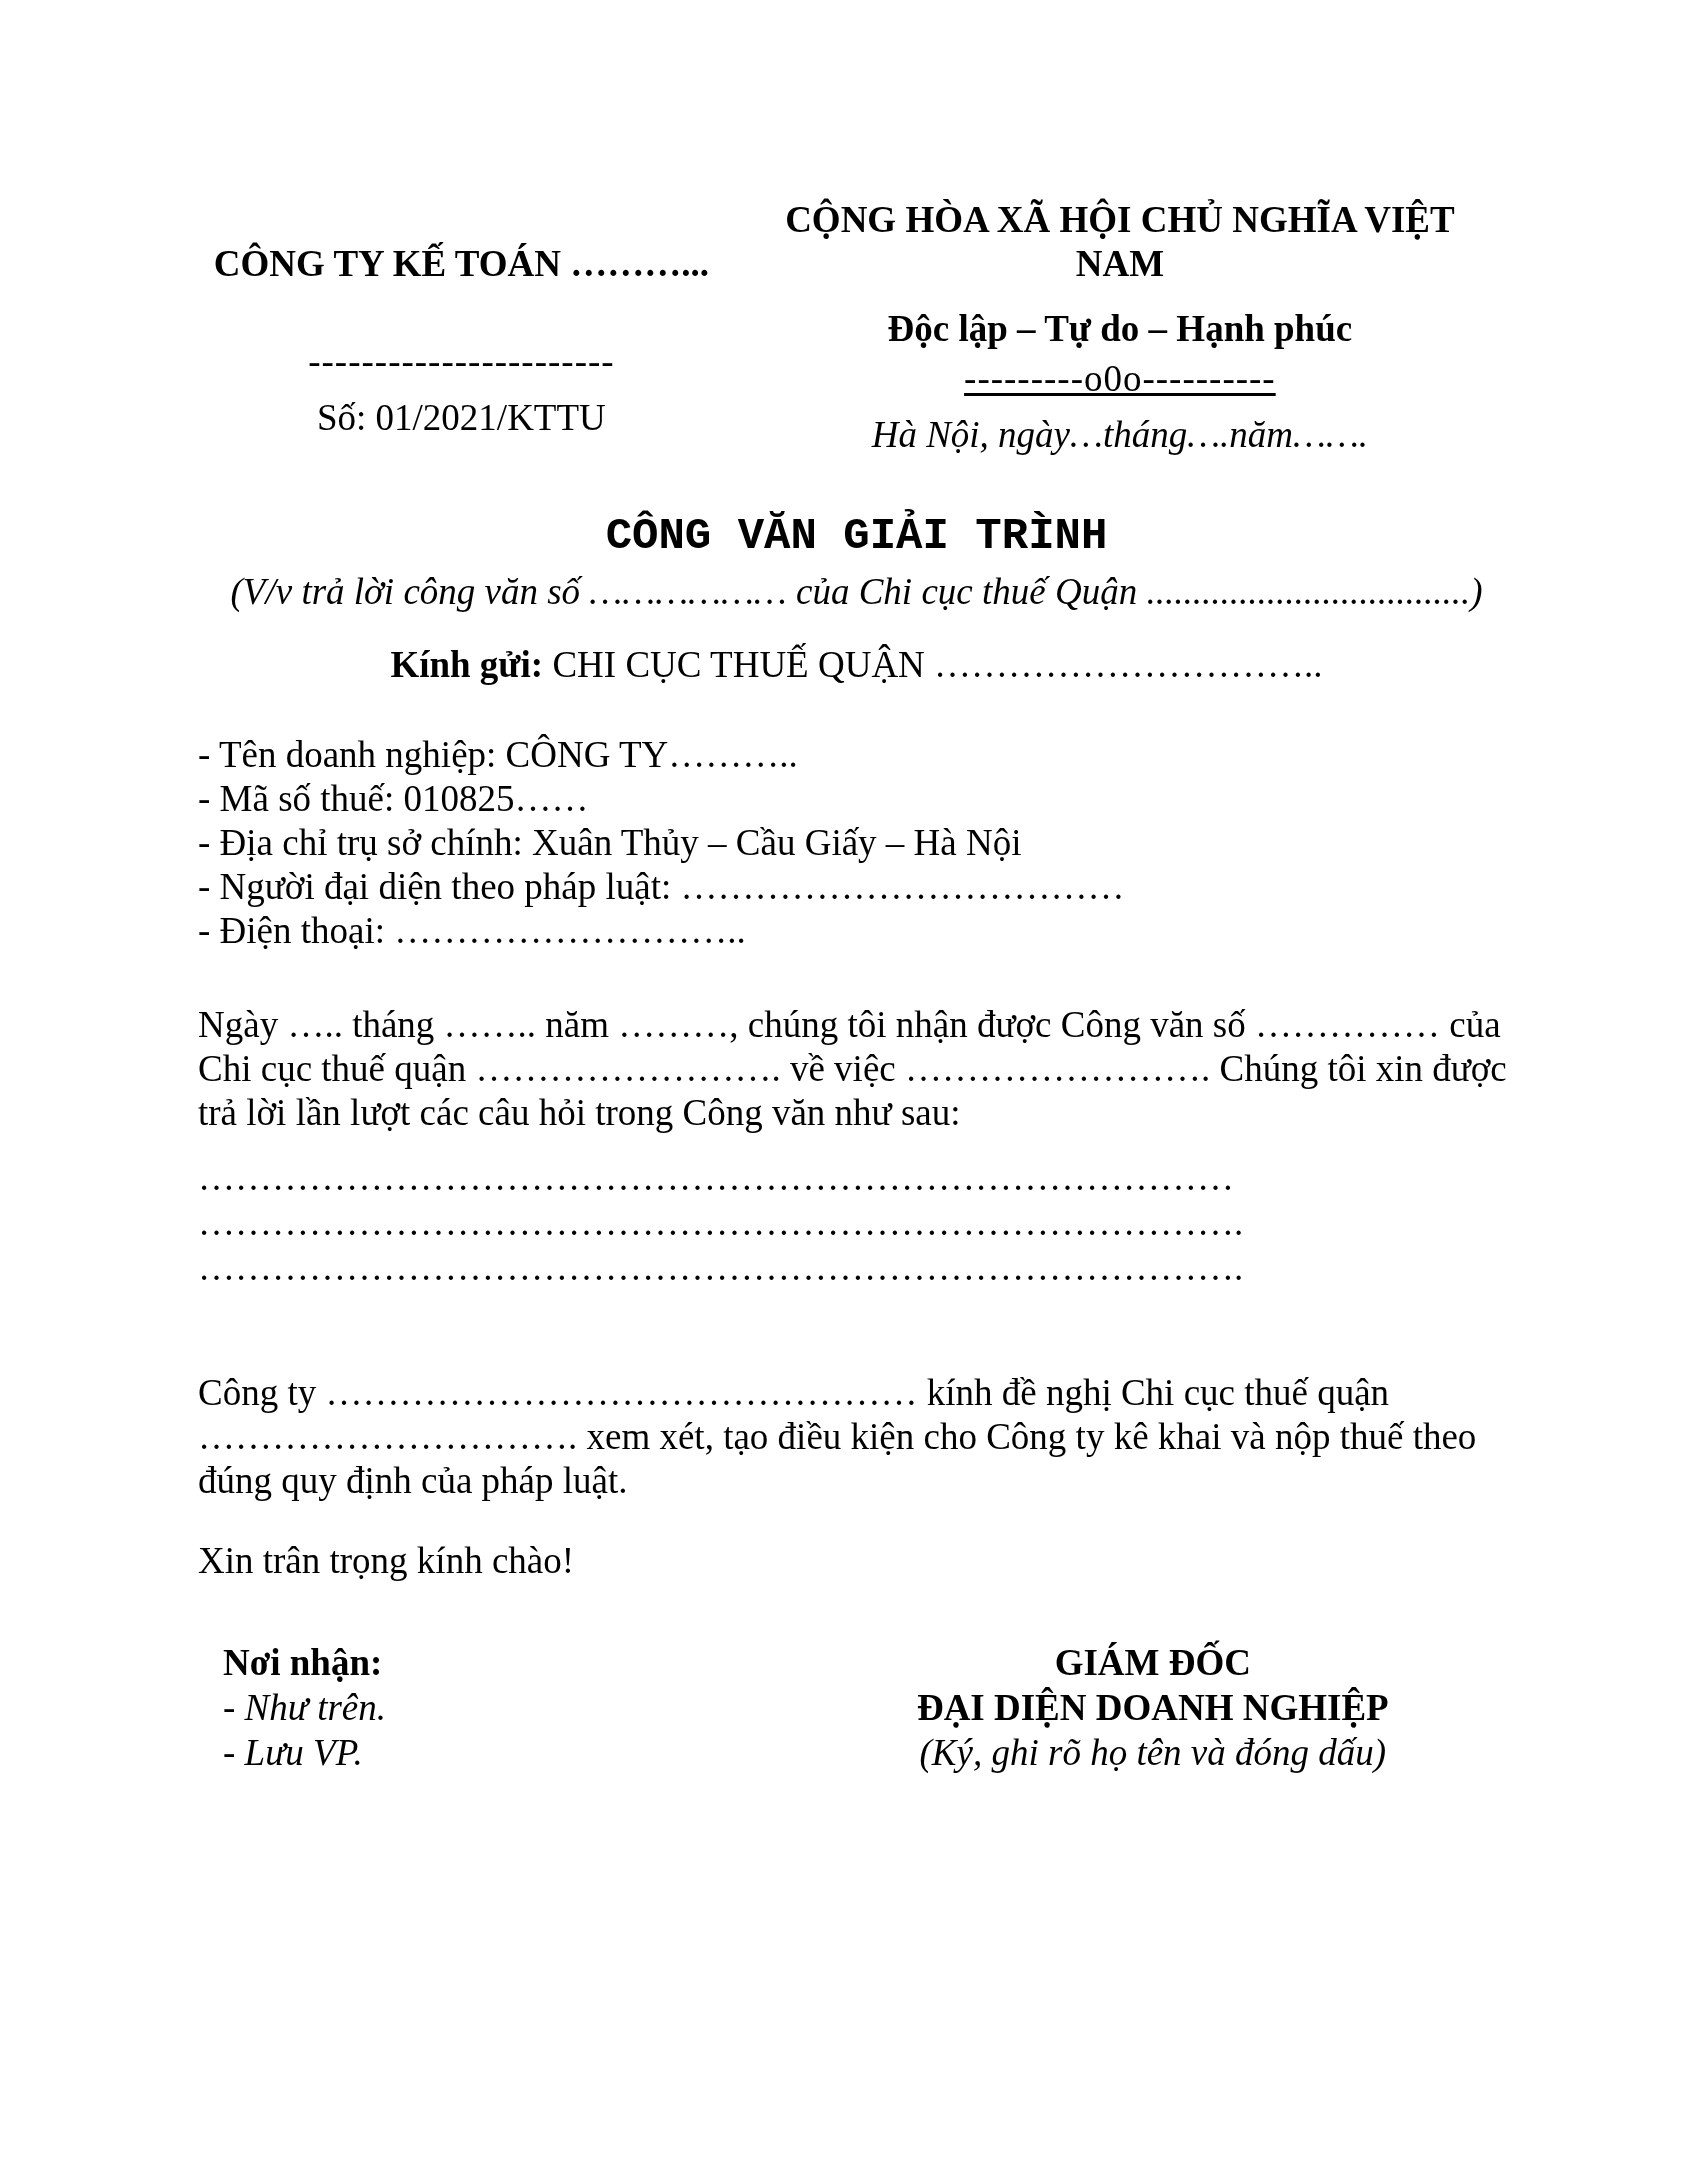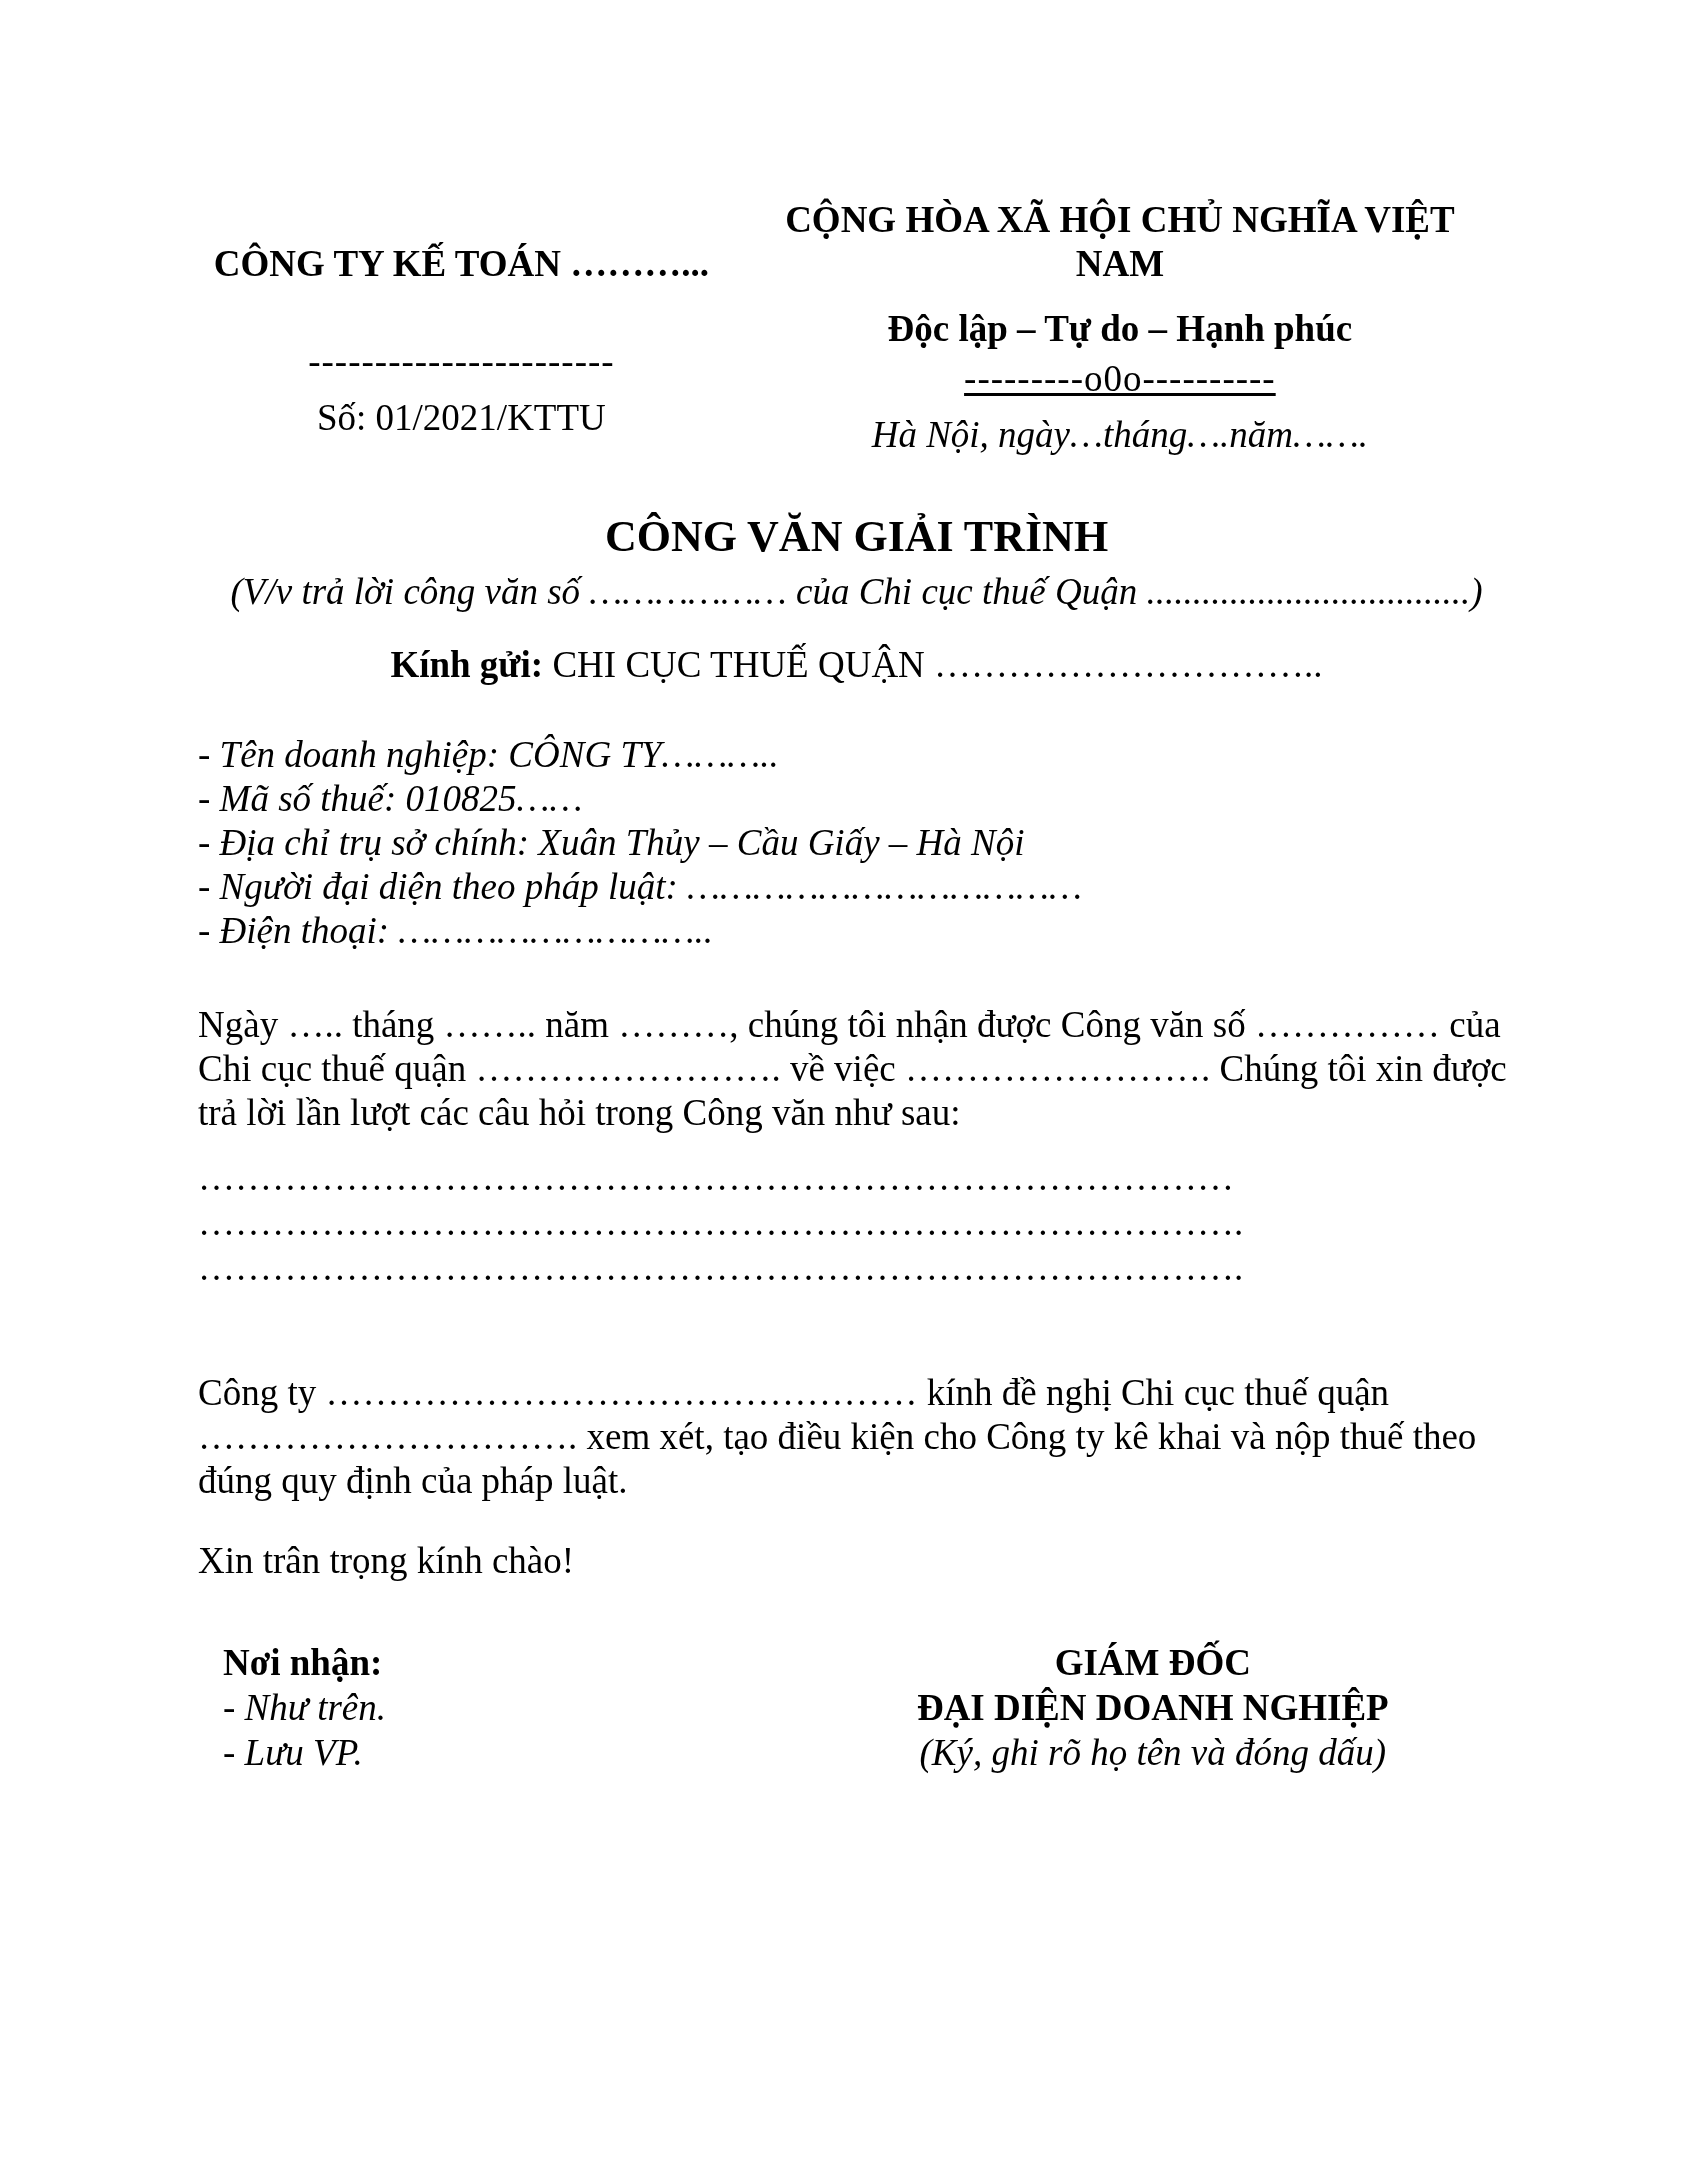--- a/index.html
+++ b/index.html
@@ -34,34 +34,35 @@
   .h-right .motto { margin-top: 21px; }
   .h-right .divider { margin-top: 6px; letter-spacing: 1px; text-decoration: underline; }
   .h-right .date-line { margin-top: 12px; }
   
   .doc-title {
     margin-top: 54px;
     text-align: center;
     font-weight: bold;
     font-size: 44px;
     line-height: 51px;
+    font-family: Liberation Mono, monospace;
   }
   .doc-subtitle {
     margin-top: 8px;
     text-align: center;
     font-style: italic;
   }
   
   .salutation {
     margin-top: 29px;
     text-align: center;
   }
   
   .company-info { margin-top: 46px; }
-  .company-info div { line-height: 44px; font-style: italic; }
+  .company-info div { line-height: 44px; }
   
   .para1 { margin-top: 50px; }
   .answer-lines { margin-top: 20px; }
   .answer-lines div { line-height: 45px; white-space: nowrap; overflow: hidden; }
   .para2 { margin-top: 81px; }
   .closing { margin-top: 36px; }
   
   .footer { display: flex; margin-top: 57px; }
   .f-left  { width: 45%; padding-left: 25px; box-sizing: border-box; }
   .f-left div { line-height: 45px; }

